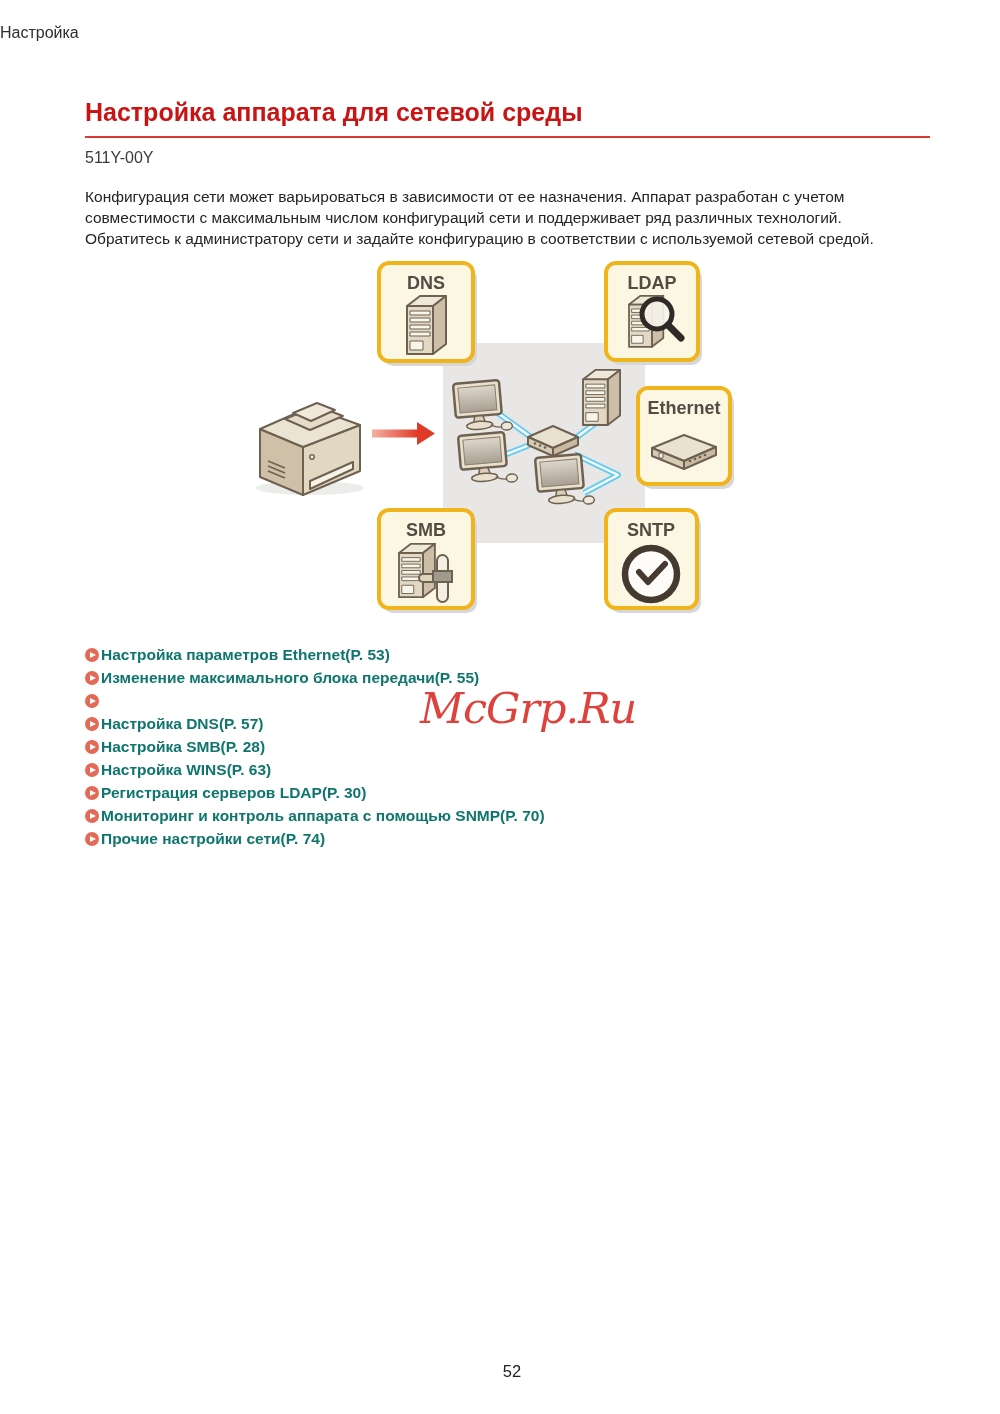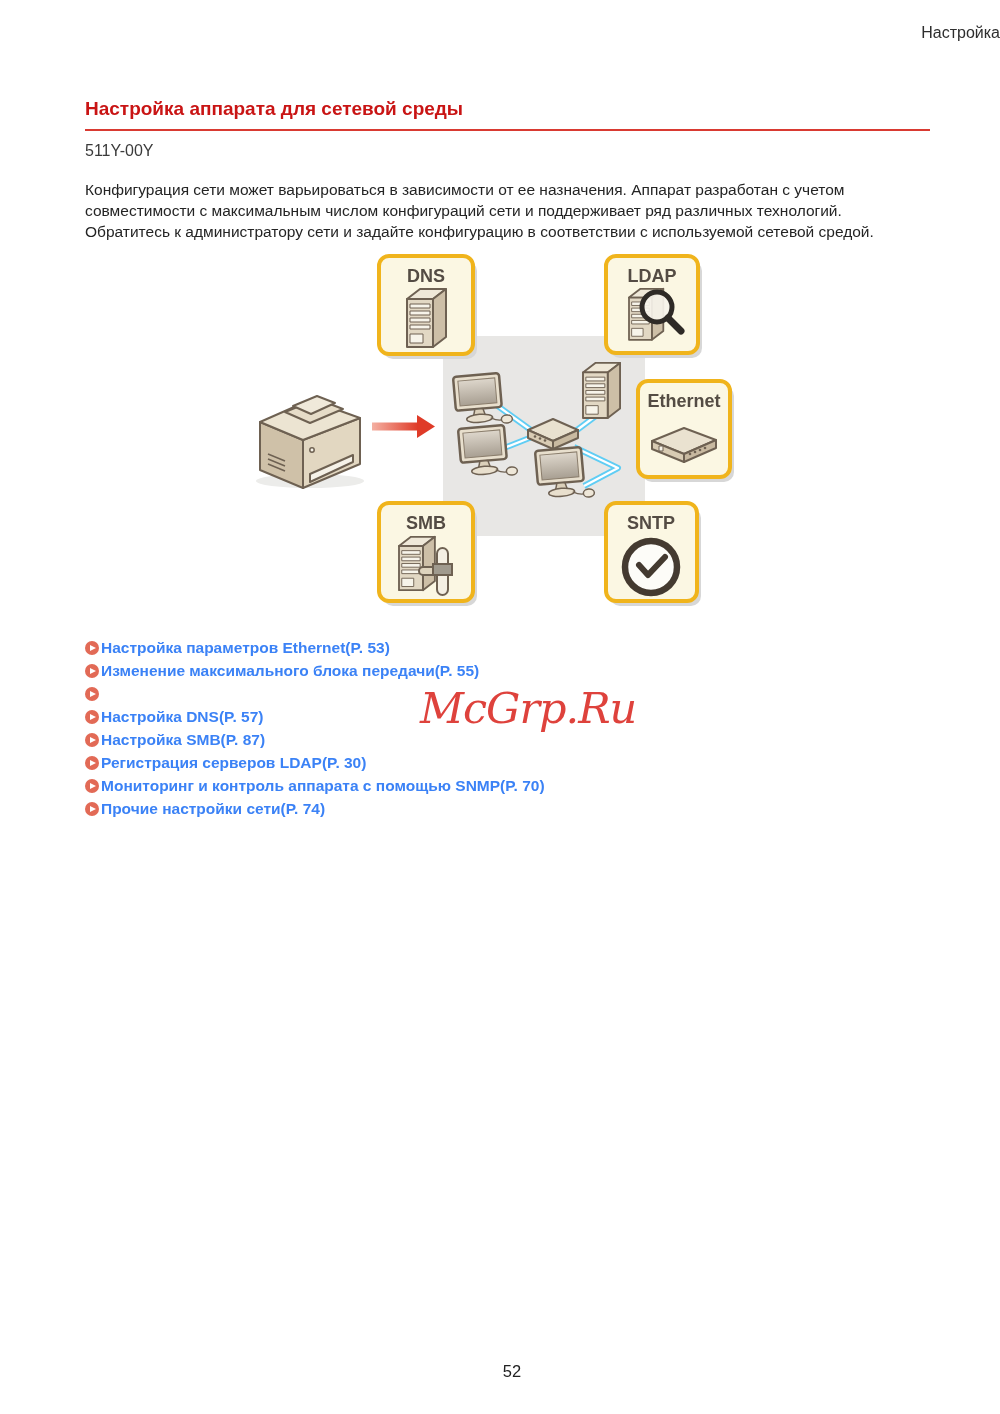--- a/index.html
+++ b/index.html
@@ -3,44 +3,44 @@
 <meta charset="utf-8">
 <style>
   * { margin:0; padding:0; box-sizing:border-box; }
   html,body { background:#fff; }
   .page {
     position:relative; width:1000px; height:1414px; background:#ffffff;
     font-family:"Liberation Sans", sans-serif; overflow:hidden;
   }
   .running-header {
     position:absolute; top:24px; left:0; width:100%;
-    text-align:right; font-size:16px; color:#2e2e2e;
+    text-align:left; font-size:16px; color:#2e2e2e;
   }
   .content { position:absolute; left:85px; top:0; width:845px; }
   .title {
-    margin-top:98px; font-size:19px; line-height:1.15; font-weight:bold;
+    margin-top:98px; font-size:25px; line-height:1.15; font-weight:bold;
     color:#c91414; padding-bottom:9px; border-bottom:2px solid #d93a32;
   }
   .code { margin-top:11px; text-align:left; font-size:16px; color:#3b3b3b; }
   .intro { margin-top:19px; font-size:15.5px; line-height:21px; color:#242424; }
   .diagram { margin-top:7px; height:372px; }
   .links { margin-top:16px; }
   .link-item { display:flex; align-items:center; height:23px; cursor:pointer; }
   .bullet {
     width:14px; height:14px; border-radius:50%; background:#e26a56;
     display:flex; align-items:center; justify-content:center; flex:none;
     margin-right:2px;
   }
   .tri {
     width:0; height:0; margin-left:2px;
     border-left:6px solid #ffffff;
     border-top:3.5px solid transparent;
     border-bottom:3.5px solid transparent;
   }
-  .link-text { font-weight:bold; font-size:15.5px; color:#3b82f6; }
+  .link-text { font-weight:bold; font-size:15.5px; color:#0f766e; }
   .watermark {
     position:absolute; left:420px; top:683px; white-space:nowrap;
     font-family:"DejaVu Serif", serif; font-style:italic;
     font-size:43px; letter-spacing:-1px; color:#d92019; opacity:0.85;
     mix-blend-mode:multiply; pointer-events:none;
   }
   .page-number {
     position:absolute; top:1362px; left:0; width:100%;
     text-align:center; font-size:16.5px; color:#222222;padding-left:24px;
   }
@@ -231,21 +231,27 @@
       <div class="link-item">
         <span class="bullet">
             <span class="tri"></span>
           </span>
         <span class="link-text">Настройка DNS(P. 57)</span>
       </div>
       <div class="link-item">
         <span class="bullet">
             <span class="tri"></span>
           </span>
-        <span class="link-text">Настройка SMB(P. 87)</span>
+        <span class="link-text">Настройка SMB(P. 28)</span>
+      </div>
+      <div class="link-item">
+        <span class="bullet">
+            <span class="tri"></span>
+          </span>
+        <span class="link-text">Настройка WINS(P. 63)</span>
       </div>
       <div class="link-item">
         <span class="bullet">
             <span class="tri"></span>
           </span>
         <span class="link-text">Регистрация серверов LDAP(P. 30)</span>
       </div>
       <div class="link-item">
         <span class="bullet">
             <span class="tri"></span>

